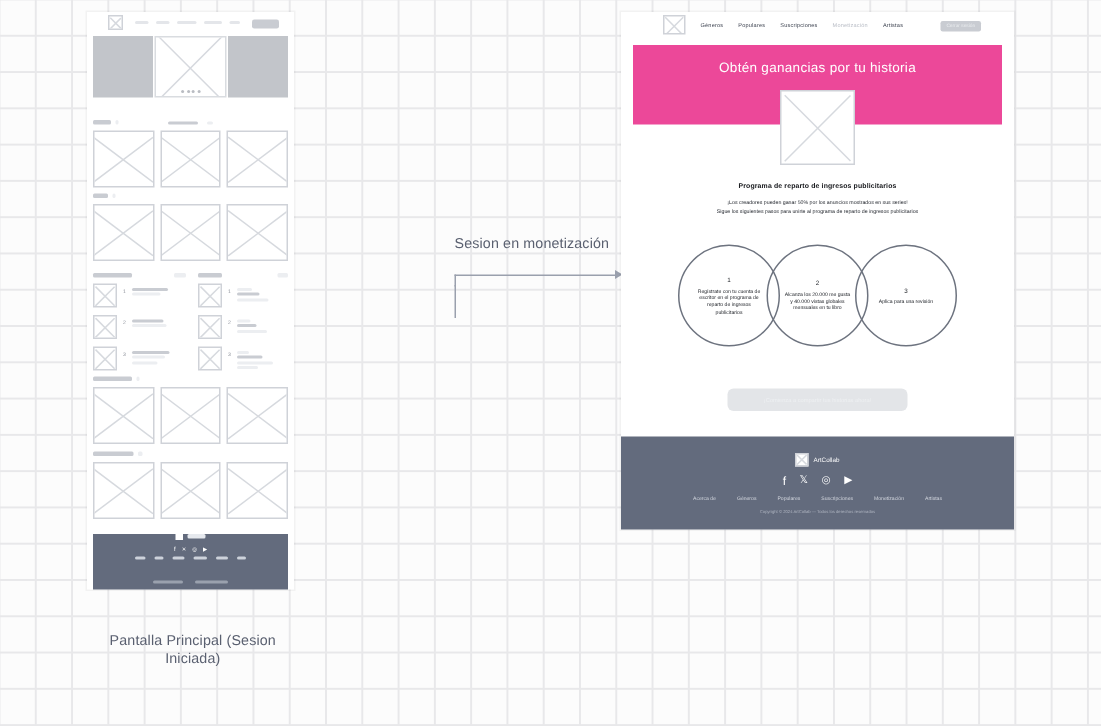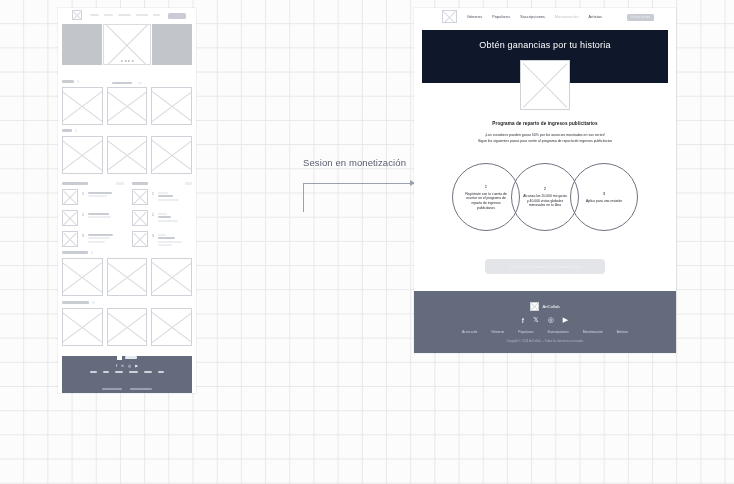--- a/index.html
+++ b/index.html
@@ -166,21 +166,21 @@
   #wf-mon .m-links .active { color: #b9bdc6; }
   #wf-mon .m-btn {
     position: absolute; right: 22px; top: 5.5px;
     width: 27px; height: 7px; background: #c9ccd2; border-radius: 1.5px;
     display: flex; align-items: center; justify-content: center;
     font-size: 3.2px; color: #eaecef;
   }
 
   #wf-mon .hero-black {
     position: absolute; left: 8px; top: 22px; right: 8px; height: 53px;
-    background: #0f172a;
+    background: #ec4899;
     display: flex; align-items: flex-start; justify-content: center;
   }
   #wf-mon .hero-title {
     color: #fff; font-size: 9px; margin-top: 10px; letter-spacing: .2px;
   }
   #wf-mon .hero-ph {
     position: absolute; left: 50%; top: 52px; transform: translateX(-50%);
     width: 48px; height: 48px;
   }
 
@@ -395,20 +395,21 @@
         <span class="bar" style="width:8px;height:1.8px;background:#cdd2db"></span>
         <span class="bar" style="width:6px;height:1.8px;background:#cdd2db"></span>
       </div>
       <div class="f-copy">
         <span class="bar" style="display:inline-block;width:20px;height:1.6px;background:#9aa1ae"></span>
         <span class="bar" style="display:inline-block;width:22px;height:1.6px;background:#9aa1ae;margin-left:3px"></span>
       </div>
     </div>
   </div>
 
+  <div class="anno anno-center" style="left:56px;top:422px;width:145px">Pantalla Principal (Sesion Iniciada)</div>
 
   <div class="anno" style="left:303px;top:157px">Sesion en monetización</div>
   <div class="conn-line" style="left:303px;top:190px;width:1px;height:22px"></div>
   <div class="conn-line" style="left:303px;top:183px;width:108px;height:1px"></div>
   <div class="conn-line" style="left:303px;top:183px;width:1px;height:8px"></div>
   <div class="conn-arrow" style="left:410px;top:180px"></div>
 
   <div class="frame" id="wf-mon">
 
     <div class="m-nav">

